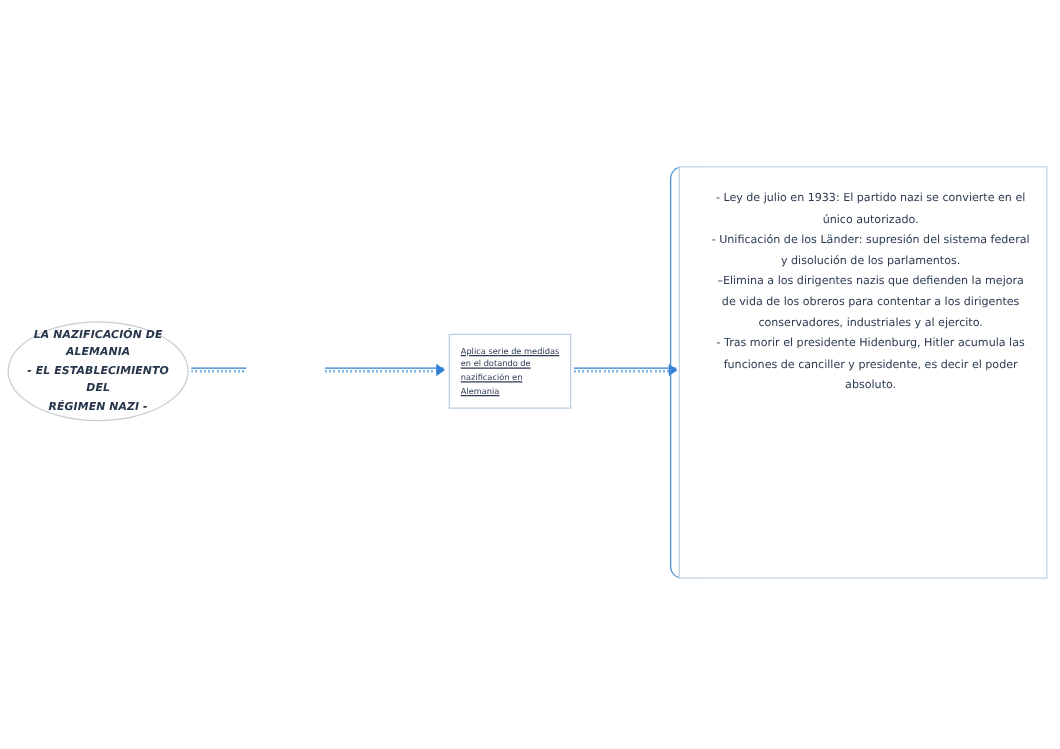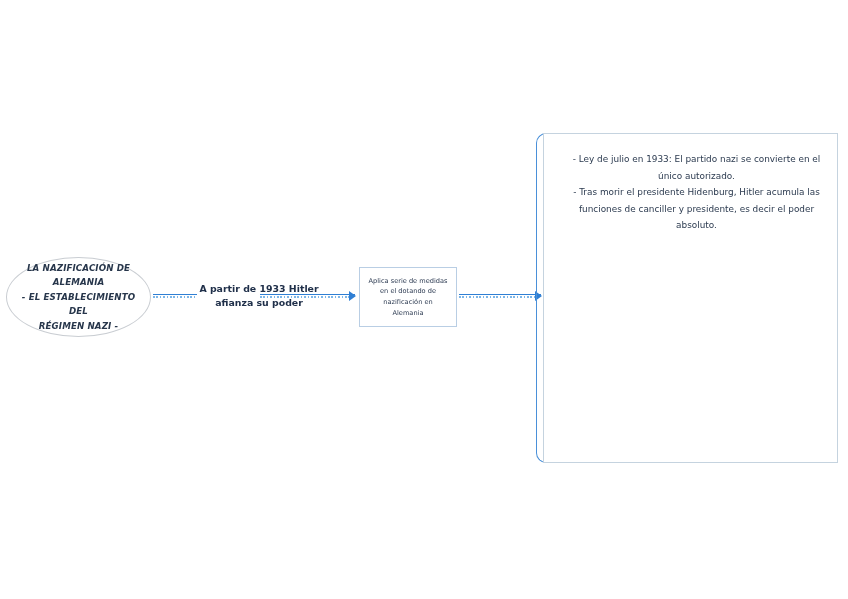--- a/index.html
+++ b/index.html
@@ -111,23 +111,24 @@
     border: 1px solid #b9cee4;
     background: #ffffff;
     box-sizing: border-box;
     display: flex;
     align-items: center;
     justify-content: center;
   }
   .rect-node .label {
     font-size: 6.6px;
     color: #2d3b52;
-    text-align: center;
+    text-align: left;
     line-height: 10.6px;
     padding: 0 4px;
+    text-decoration: underline;
   }
 
   
   .panel-wrap {
     position: absolute;
     left: 536px;
     top: 133px;
     width: 302px;
     height: 330px;
   }
@@ -177,24 +178,20 @@
       <span>- EL ESTABLECIMIENTO DEL</span><br>
       <span>RÉGIMEN NAZI -</span>
     </div>
   </div>
 
   <div class="conn" id="conn-1">
     <div class="line-solid"></div>
     <div class="line-dotted"></div>
   </div>
 
-  <div class="text-node">
-    <span>A partir de 1933 Hitler</span><br>
-    <span>afianza su poder</span>
-  </div>
 
   <div class="conn" id="conn-2">
     <div class="line-solid"></div>
     <div class="line-dotted"></div>
     <div class="arrow-head"></div>
   </div>
 
   <div class="rect-node">
     <div class="label">
       <span>Aplica serie de medidas</span><br>
@@ -208,18 +205,20 @@
     <div class="line-solid"></div>
     <div class="line-dotted"></div>
     <div class="arrow-head"></div>
   </div>
 
   <div class="panel-wrap">
     <div class="panel-bracket"></div>
     <div class="panel-box">
       <div class="panel-text">
         <p>- Ley de julio en 1933: El partido nazi se convierte en el único autorizado.</p>
+        <p>- Unificación de los Länder: supresión del sistema federal y disolución de los parlamentos.</p>
+        <p>–Elimina a los dirigentes nazis que defienden la mejora de vida de los obreros para contentar a los dirigentes conservadores, industriales y al ejercito.</p>
         <p>- Tras morir el presidente Hidenburg, Hitler acumula las funciones de canciller y presidente, es decir el poder absoluto.</p>
       </div>
     </div>
   </div>
 
 </div>
 
 </body></html>

